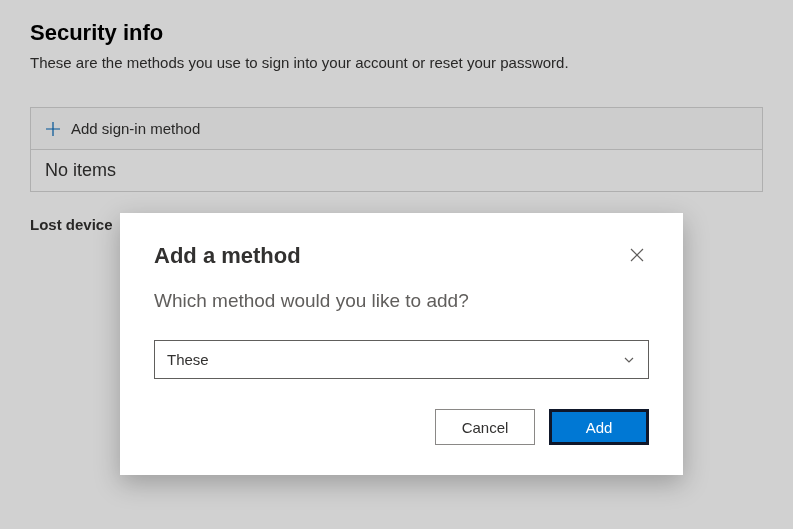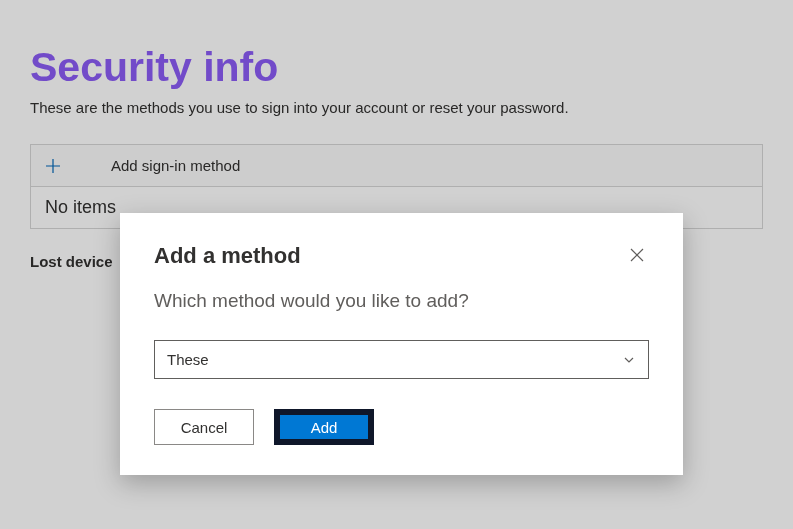--- a/index.html
+++ b/index.html
@@ -11,42 +11,40 @@
       position: relative;
       background: #fff;
     }
     .page {
       padding: 20px 30px;
       width: 100%;
       height: 100%;
       position: relative;
     }
     .page-title {
-      font-size: 41px;
+      font-size: 22px;
       font-weight: 600;
-      color: #8b5cf6;
+      color: #000000;
       margin-bottom: 8px;
-      margin-top: 24px;
     }
     .page-subtitle {
       font-size: 15px;
       color: #323130;
-      margin-bottom: 28px;
+      margin-bottom: 36px;
     }
     .methods-panel {
       border: 1px solid #d6d6d6;
       background: #fafafa;
     }
     .add-method-row {
       display: flex;
       align-items: center;
       padding: 12px 14px;
       border-bottom: 1px solid #d6d6d6;
       cursor: pointer;
-      gap: 40px;
     }
     .plus-icon {
       width: 16px;
       height: 16px;
       margin-right: 10px;
       color: #0067b8;
       display: inline-flex;
       align-items: center;
       justify-content: center;
     }
@@ -121,40 +119,41 @@
     .select-value {
       font-size: 15px;
       color: #323130;
     }
     .chevron {
       color: #605e5c;
       display: flex;
     }
     .modal-actions {
       display: flex;
-      gap: 20px;
+      justify-content: flex-end;
+      gap: 14px;
     }
     .btn {
       min-width: 100px;
       height: 36px;
       font-size: 15px;
       cursor: pointer;
       display: inline-flex;
       align-items: center;
       justify-content: center;
       font-family: inherit;
     }
     .btn-secondary {
       background: #fff;
       border: 1px solid #8a8886;
       color: #323130;
     }
     .btn-primary {
       background: #0078d4;
-      border: 6px solid #0f172a;
+      border: 3px solid #0f172a;
       color: #fff;
     }
   </style>
 </head>
 <body>
 
 <div class="page">
   <h1 class="page-title">Security info</h1>
   <p class="page-subtitle">These are the methods you use to sign into your account or reset your password.</p>
 

